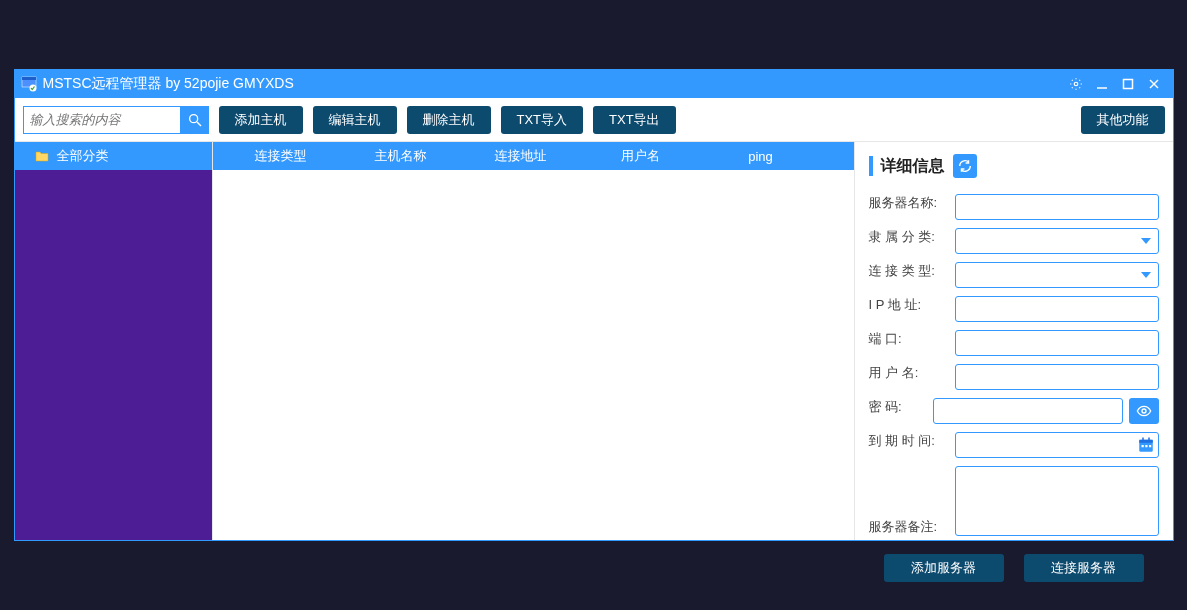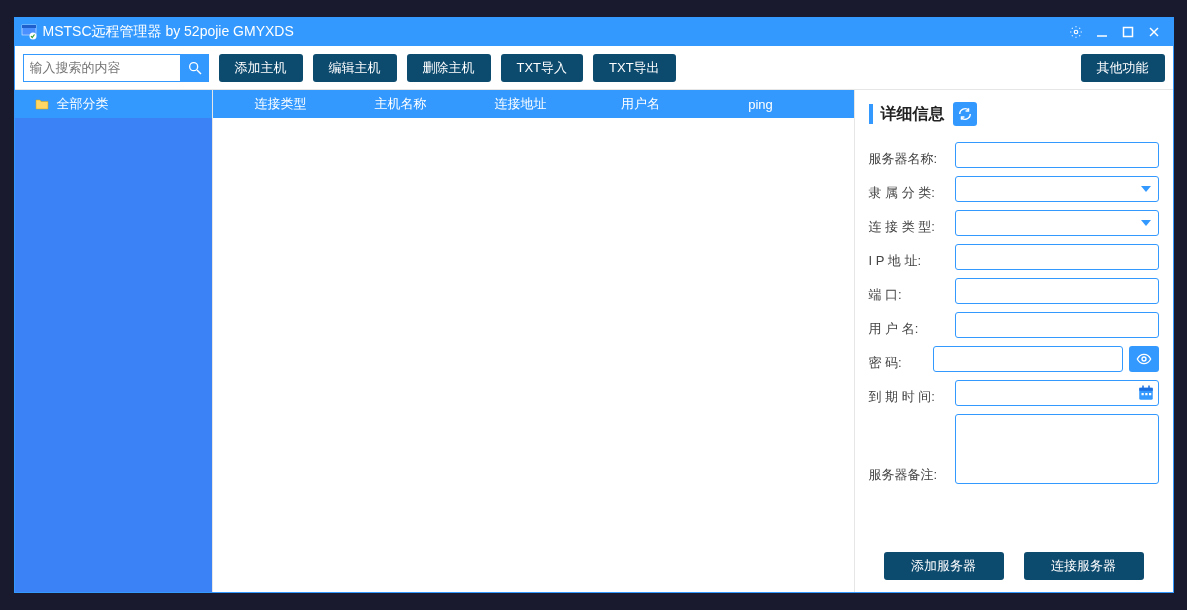--- a/index.html
+++ b/index.html
@@ -1,21 +1,21 @@
 <!DOCTYPE html>
 <html><head>
 <meta charset="utf-8">
 <style>
 * { box-sizing: border-box; margin: 0; padding: 0; font-family: "Microsoft YaHei", Arial, sans-serif; }
 html, body { height: 100%; background: #1a1a2e; }
 body { display: flex; align-items: center; justify-content: center; }
 
 .window {
   width: 1160px;
-  height: 576px;
+  height: 472px;
   background: #fff;
   border: 1px solid #3399ff;
   display: flex;
   flex-direction: column;
   position: relative;
 }
 
 .titlebar {
   height: 28px;
   background: #3399ff;
@@ -35,37 +35,37 @@
   height: 44px;
   background: #fff;
   display: flex;
   align-items: center;
   padding: 0 8px;
   gap: 10px;
   border-bottom: 1px solid #e6e6e6;
 }
 .searchbox { display:flex; }
 .searchbox input {
-  width: 158px; height: 28px; border:1px solid #3399ff; padding:0 6px; font-size:13px; outline:none;
+  width: 158px; height: 28px; border:1px solid #3399ff; padding:0 6px; font-size:13px; outline:none;font-style:italic;
 }
 .searchbox .sbtn {
   width:28px; height:28px; background:#3399ff; display:flex; align-items:center; justify-content:center; cursor:pointer;
 }
 .searchbox .sbtn svg { width:16px; height:16px; stroke:#fff; fill:none; }
 
 .btn {
   height:28px; padding:0 16px; background:#0c4a6e; color:#fff; border:none; font-size:13px; border-radius:3px; cursor:pointer;
 }
 .toolbar .spacer { flex:1; }
 
 .body {
   flex:1; display:flex; min-height:0;
 }
 .sidebar {
-  width: 198px; border-right:1px solid #e6e6e6; background:#3b82f6;
+  width: 198px; border-right:1px solid #e6e6e6; background:#4c1d95;
 }
 .sidebar .item {
   height:28px; background:#3399ff; color:#fff; display:flex; align-items:center; padding-left:20px; font-size:13px; gap:8px;
 }
 .sidebar .item .folder-icon { width:14px; height:12px; display:inline-block; }
 .sidebar .item .folder-icon svg{ width:14px;height:12px; }
 
 .main { flex:1; display:flex; flex-direction:column; border-right:1px solid #e6e6e6; }
 .thead {
   height:28px; background:#3399ff; color:#fff; display:flex; align-items:center; font-size:13px;padding-left:8px;
@@ -76,21 +76,21 @@
 
 .detail {
   width: 318px; padding: 12px 14px; display:flex; flex-direction:column;
 }
 .detail .dhead { display:flex; align-items:center; gap:8px; margin-bottom:16px; }
 .detail .dhead .bar { width:4px; height:20px; background:#3399ff; }
 .detail .dhead .title { font-size:16px; font-weight:bold; color:#222; }
 .detail .dhead .refresh { width:24px; height:24px; background:#3399ff; border-radius:3px; display:flex; align-items:center; justify-content:center; cursor:pointer; }
 .detail .dhead .refresh svg { width:14px; height:14px; stroke:#fff; fill:none; }
 
-.frow { display:flex; align-items:flex-end; margin-bottom:8px; }
+.frow { display:flex; align-items:flex-start; margin-bottom:8px; }
 .frow label { width:86px; font-size:13px; color:#444; }
 .frow .ctl-in { flex:1; height:26px; border:1px solid #3399ff; border-radius:3px; font-size:13px; padding:0 6px; outline:none; background:#fff; }
 .frow .select { position:relative; }
 .frow .select::after { content:""; position:absolute; right:8px; top:50%; width:0;height:0;border-left:5px solid transparent;border-right:5px solid transparent;border-top:6px solid #3399ff; transform:translateY(-50%); pointer-events:none;}
 .frow .select .ctl-in { width:100%; appearance:none; }
 .frow .pwdwrap { flex:1; display:flex; gap:6px; }
 .frow .pwdwrap .ctl-in{ flex:1; }
 .icon-btn { width:30px; height:26px; background:#3399ff; border-radius:3px; display:flex; align-items:center; justify-content:center; cursor:pointer; }
 .icon-btn svg { width:16px; height:16px; stroke:#fff; fill:none; }
 .frow.ta { align-items:flex-end; }

